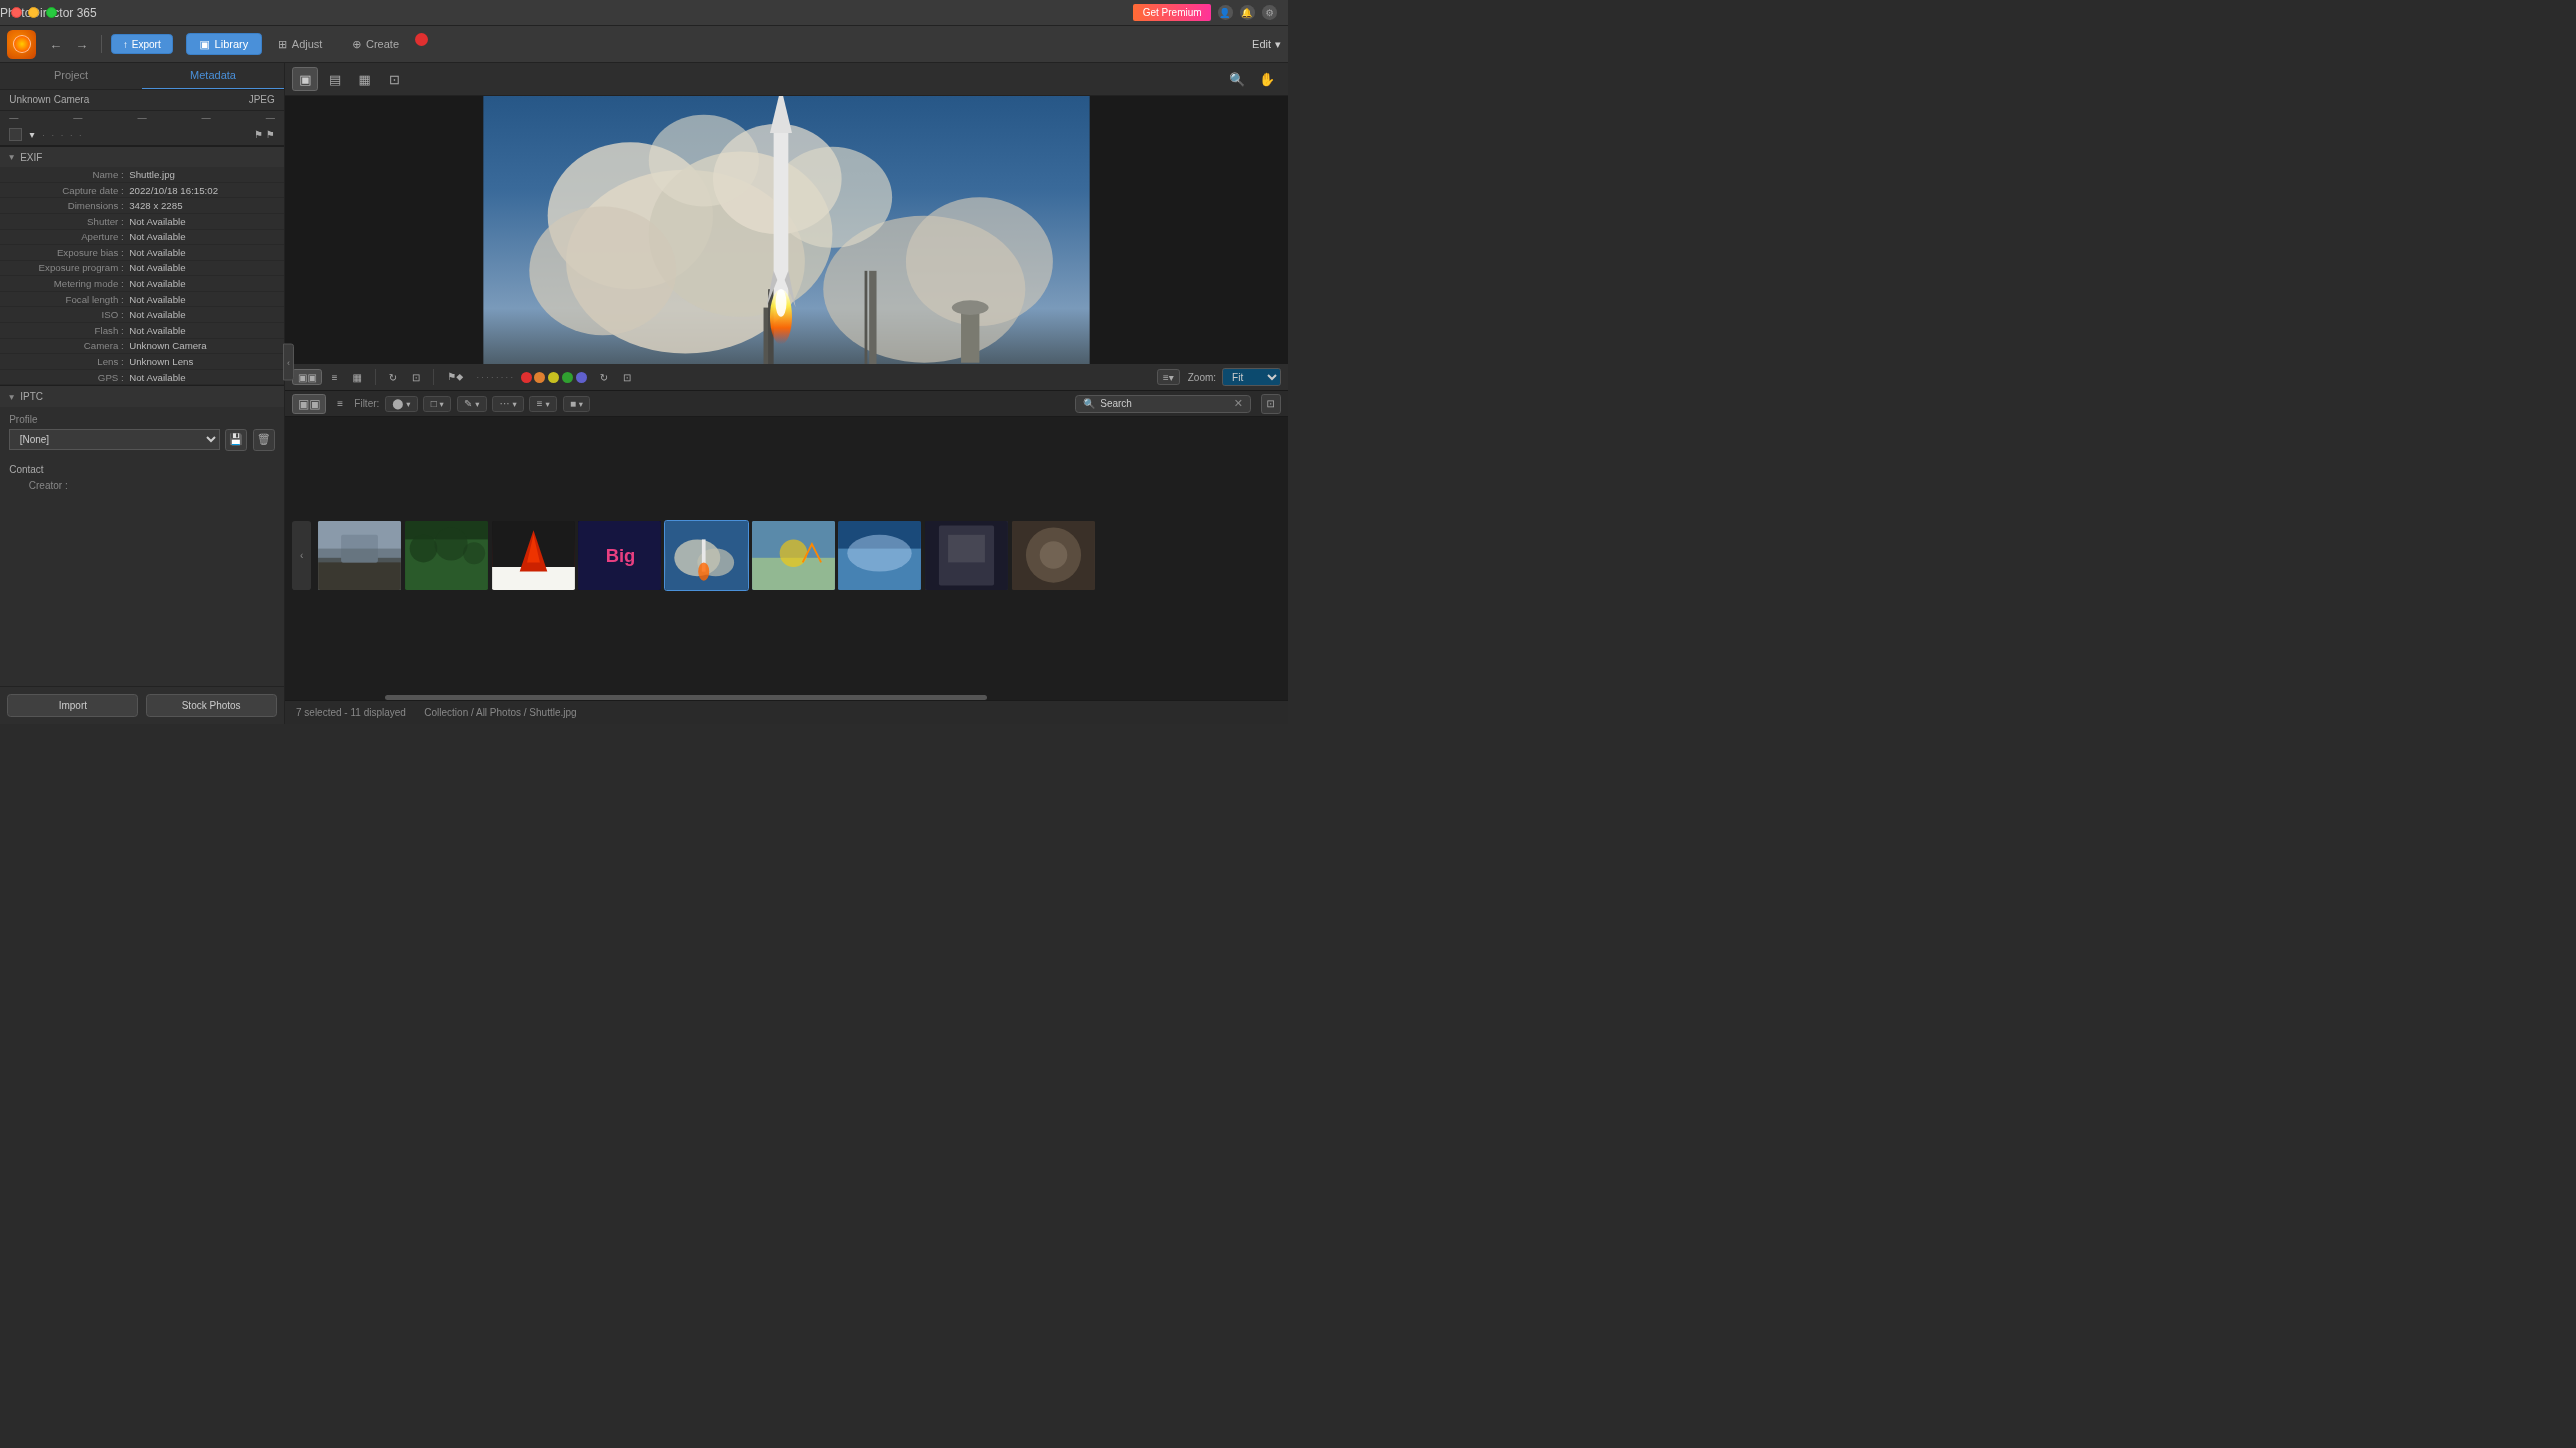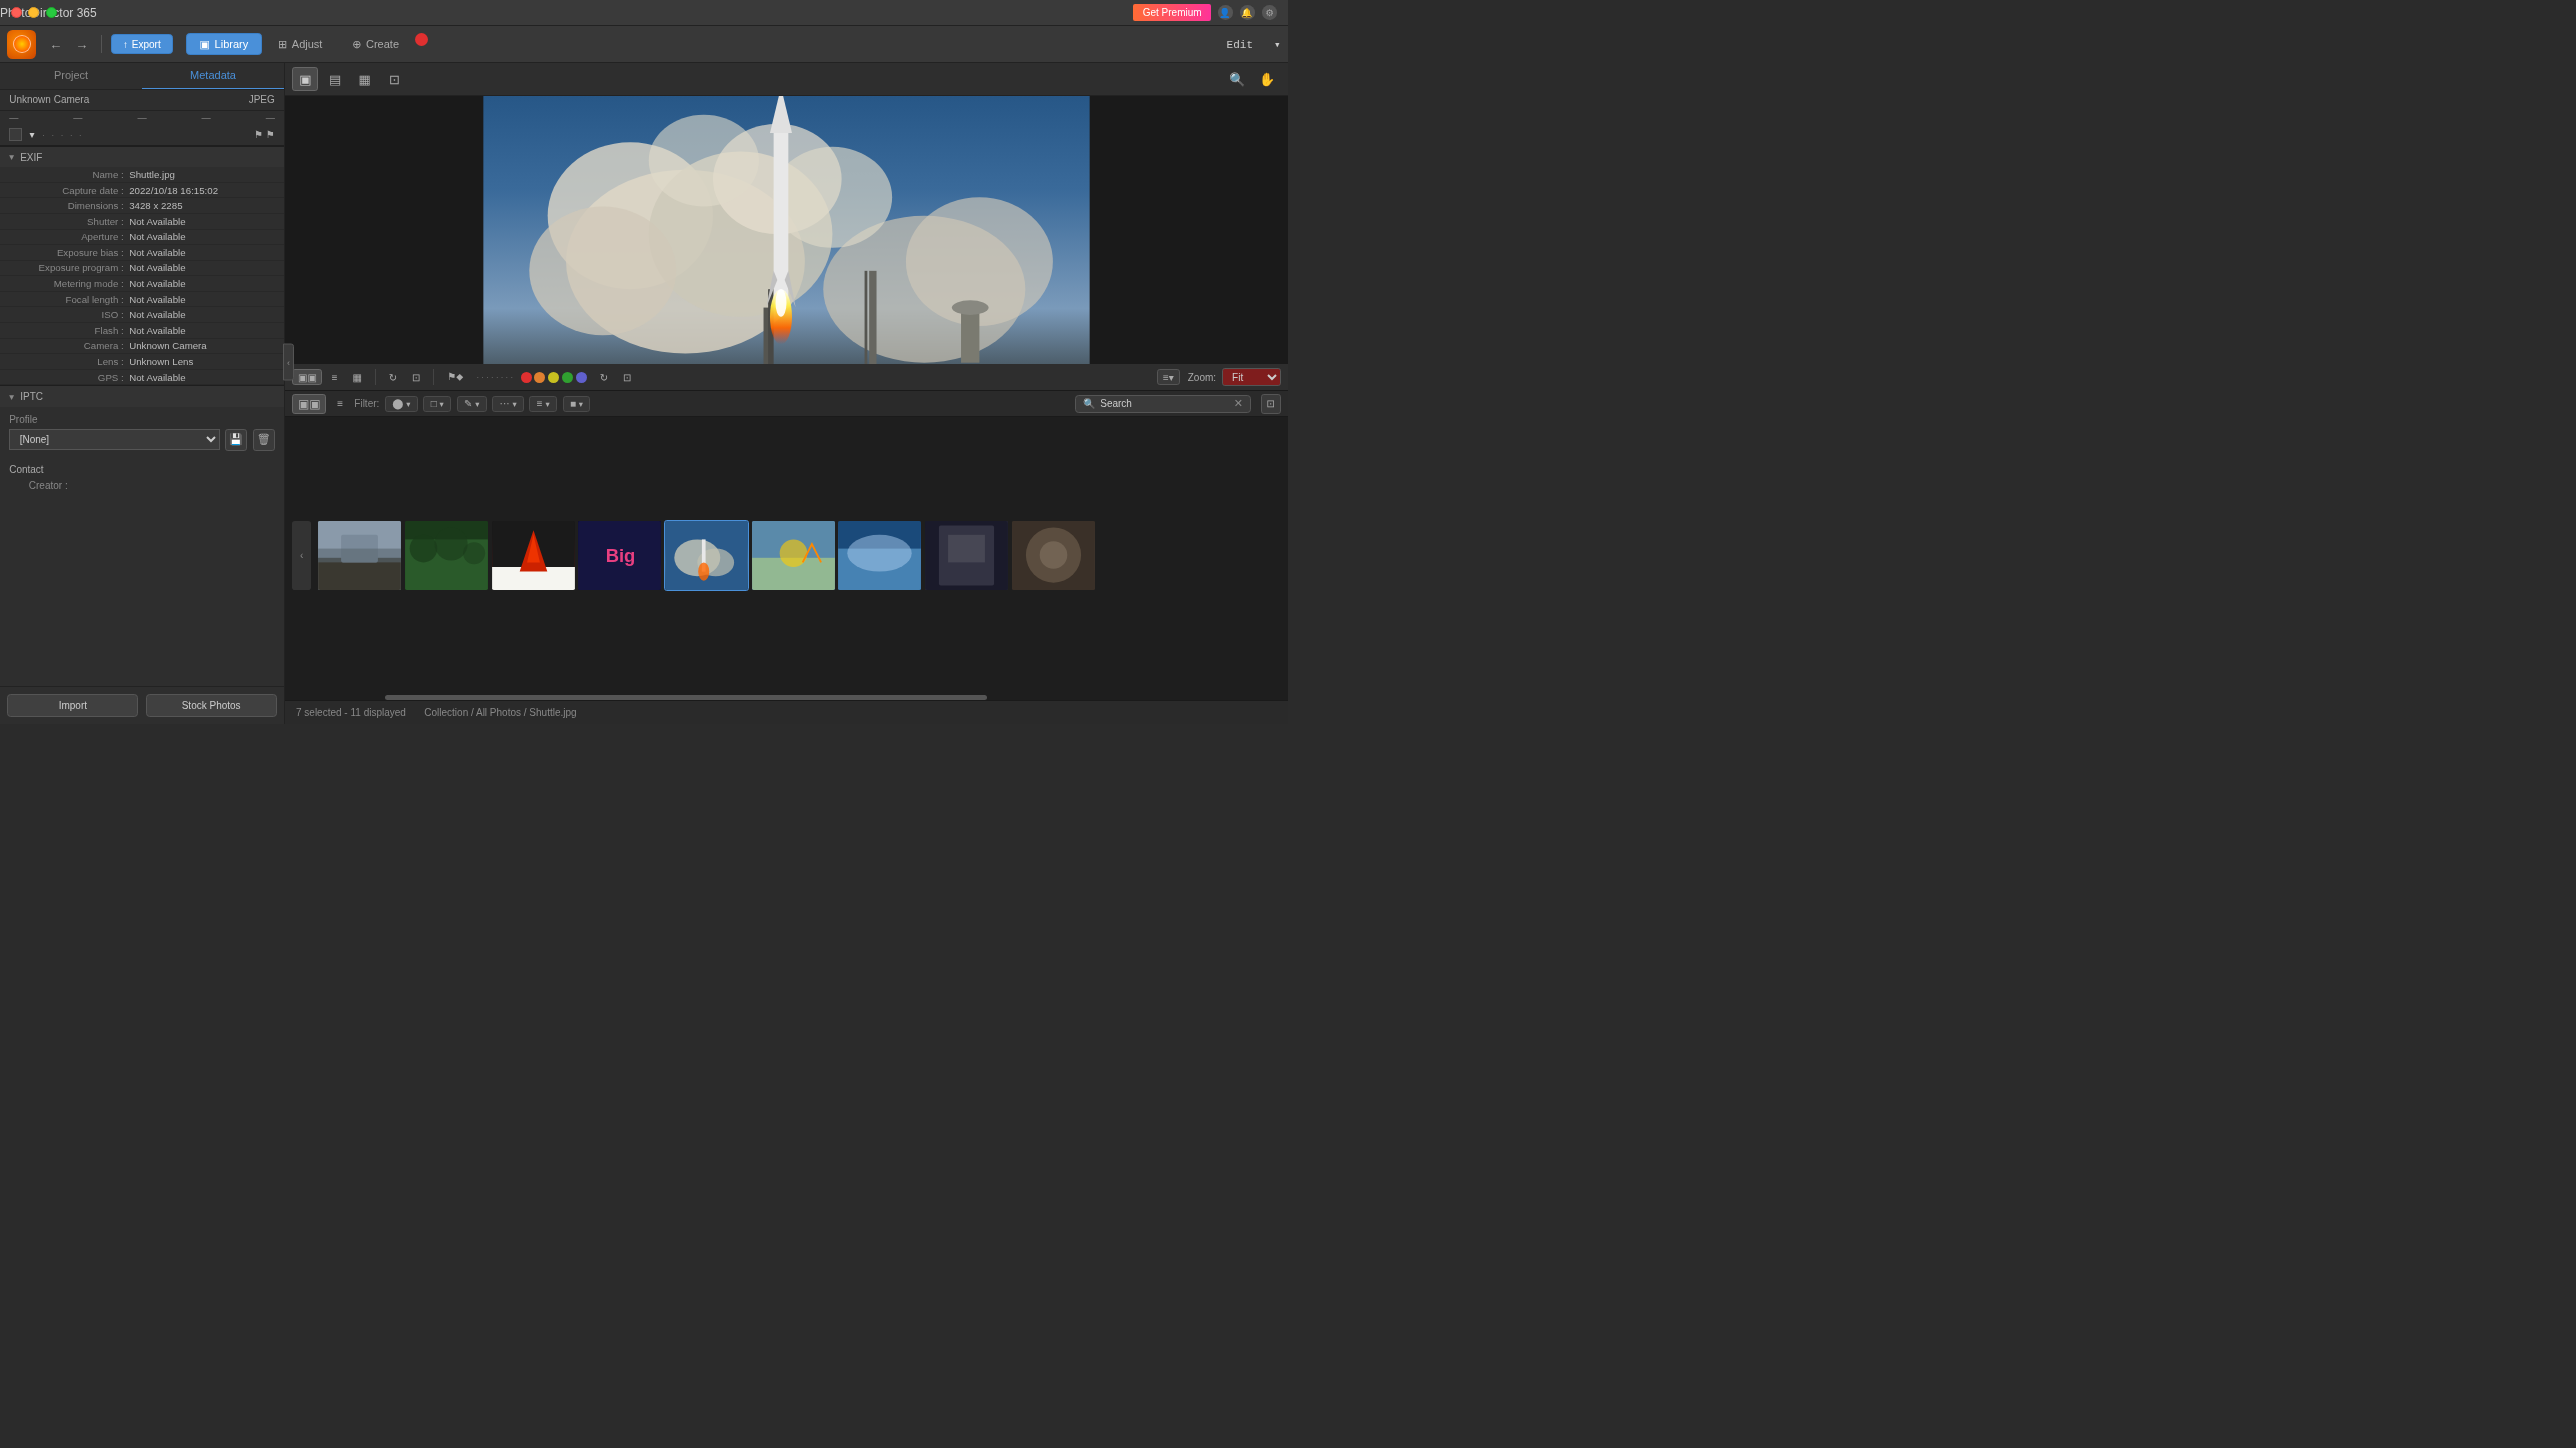--- a/index.html
+++ b/index.html
@@ -137,27 +137,26 @@
     .record-dot {
       width: 13px; height: 13px;
       border-radius: 50%;
       background: #e03030;
     }
     .toolbar-right {
       margin-left: auto;
       display: flex; align-items: center; gap: 7.4px;
     }
     .edit-dropdown {
-      display: flex; align-items: flex-end; gap: 21px;
+      display: flex; align-items: center; gap: 4px;
       background: transparent;
       border: none;
       color: #ccc;
       font-size: 11px;
       cursor: pointer;
-      font-family: Liberation Mono, monospace;
     }
 
     
     .content-area {
       display: flex;
       height: calc(724px - 26px - 37px);
     }
 
     
     .left-panel {
@@ -413,21 +412,21 @@
       color: #aaa;
       padding: 1.8px 5.5px;
       font-size: 10px;
       cursor: pointer;
     }
     .zoom-control {
       display: flex; align-items: center; gap: 5.5px;
       font-size: 10px; color: #aaa;
     }
     .zoom-select {
-      background: #7f1d1d;
+      background: #0c4a6e;
       border: 0.9px solid #555;
       color: #ccc;
       padding: 1.8px 5.5px;
       font-size: 10px;
       border-radius: 2.8px;
     }
 
     .filter-bar {
       height: 26px;
       background: #2a2a2a;

